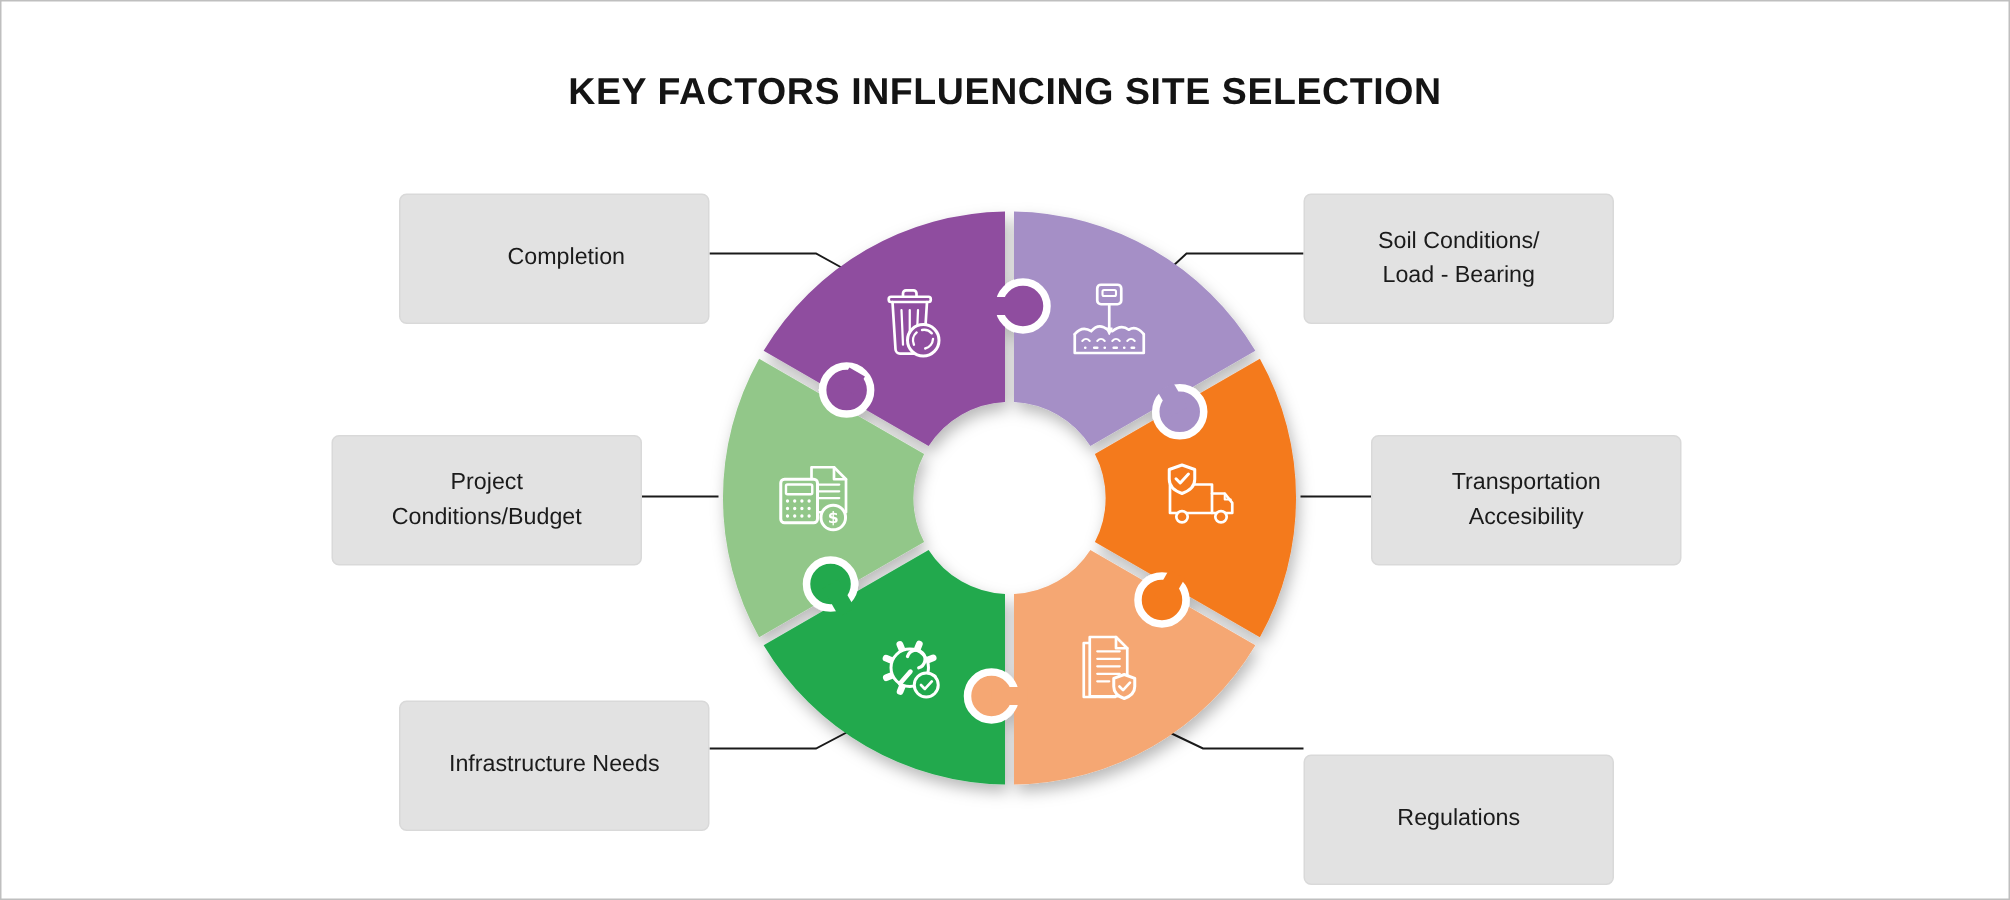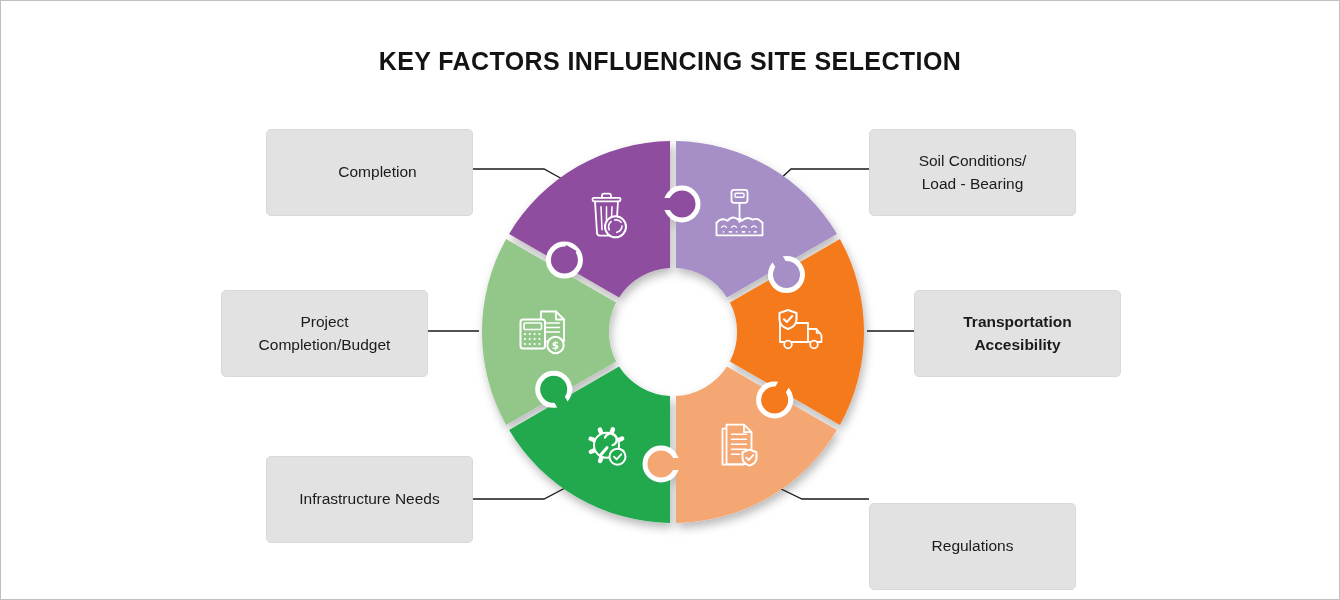--- a/index.html
+++ b/index.html
@@ -16,22 +16,22 @@
   .factor-box{
     position:absolute;width:207px;height:87px;background:#e2e2e2;
     border:1px solid #d9d9d9;border-radius:5px;
     display:flex;align-items:center;justify-content:center;
     text-align:center;font-size:15.5px;line-height:1.45;color:#1b1b1b;
     white-space:pre-line;box-sizing:border-box;
   }
   .pos-completion{left:265px;top:128px;padding-left:16px;}
   .pos-soil{left:868px;top:128px;justify-content:center;}
   .pos-project{left:220px;top:289px;}
-  .pos-transportation{left:913px;top:289px;font-weight:bold;}
-  .pos-infrastructure{left:265px;top:455px;}
+  .pos-transportation{left:913px;top:289px;}
+  .pos-infrastructure{left:265px;top:466px;}
   .pos-regulations{left:868px;top:455px;margin-top:47px;}
 </style>
 </head>
 <body>
 
 <div id="canvas">
   <div id="title">KEY FACTORS INFLUENCING SITE SELECTION</div>
 
   <svg id="diagram-svg" viewBox="0 0 1340 600" xmlns="http://www.w3.org/2000/svg">
       <g stroke="#1a1a1a" stroke-width="1.3" fill="none">
@@ -126,21 +126,21 @@
 
   <div class="factor-box pos-completion">
     <span>Completion</span>
   </div>
   <div class="factor-box pos-soil">
     <span>Soil Conditions/
 Load - Bearing</span>
   </div>
   <div class="factor-box pos-project">
     <span>Project
-Completion/Budget</span>
+Conditions/Budget</span>
   </div>
   <div class="factor-box pos-transportation">
     <span>Transportation
 Accesibility</span>
   </div>
   <div class="factor-box pos-infrastructure">
     <span>Infrastructure Needs</span>
   </div>
   <div class="factor-box pos-regulations">
     <span>Regulations</span>

